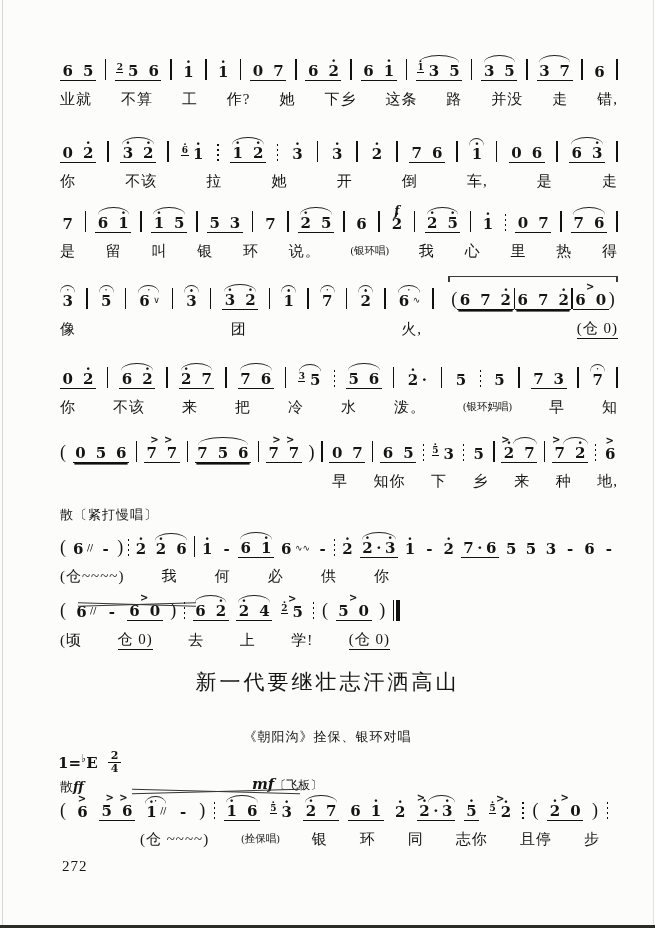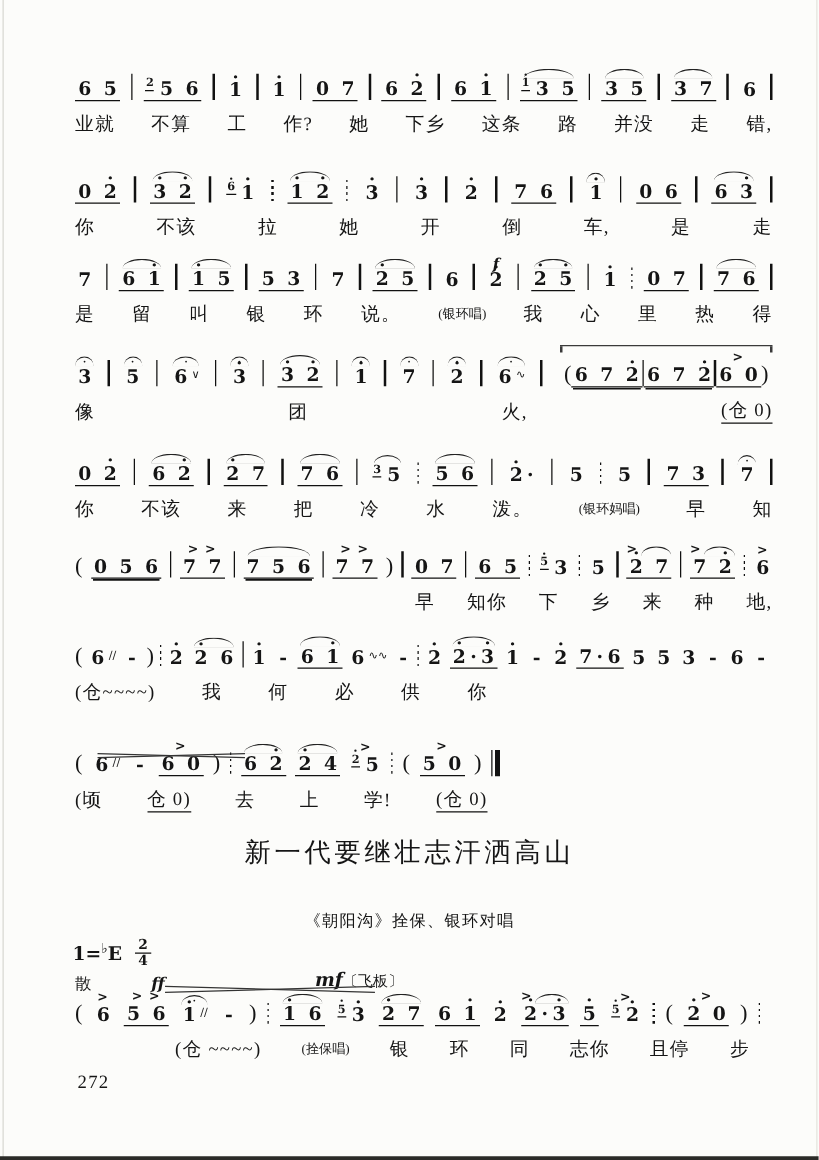--- a/index.html
+++ b/index.html
@@ -56,21 +56,21 @@
   .title{position:absolute;top:668px;left:0;right:0;text-align:center;
          font-size:21px;font-weight:400;letter-spacing:3px;}
   .subtitle{position:absolute;top:728px;left:0;right:0;text-align:center;font-size:13px;letter-spacing:1px;}
   .credits{position:absolute;top:702px;right:80px;font-size:13px;line-height:1.85;text-align:left;letter-spacing:2px;}
   .keyline{position:absolute;top:750px;left:58px;font-family:"DejaVu Serif",serif;
            font-weight:700;font-size:15px;display:flex;align-items:center;}
   .keyline .flat{font-size:11px;vertical-align:super;transform:translateY(-4px);display:inline-block;}
   .frac{display:inline-flex;flex-direction:column;align-items:center;font-size:11px;line-height:1.1;margin-left:10px;}
   .frac .num{border-bottom:1.2px solid #111;padding:0 3px;}
   .dyn-san{position:absolute;top:778px;left:60px;font-size:13px;}
-  .dyn-san .it{font-style:italic;font-weight:700;font-family:"DejaVu Serif",serif;font-size:13px;margin-left:48px;}
+  .dyn-san .it{font-style:italic;font-weight:700;font-family:"DejaVu Serif",serif;font-size:13px;}
   .dyn-mf{position:absolute;top:775px;left:252px;font-size:12px;}
   .dyn-mf .it{font-style:italic;font-weight:700;font-family:"DejaVu Serif",serif;font-size:15px;}
   .wedge{position:absolute;height:8px;}
   .wedge::before,.wedge::after{content:"";position:absolute;left:0;right:0;top:50%;height:1px;background:#333;}
   .wedge::before{transform:rotate(1.6deg);}
   .wedge::after{transform:rotate(-1.6deg);}
   .pagenum{position:absolute;top:858px;left:62px;font-size:15px;letter-spacing:1px;text-align:right;}
 </style>
 </head>
 <body>
@@ -777,20 +777,21 @@
           <span>早</span>
           <span>知你</span>
           <span>下</span>
           <span>乡</span>
           <span>来</span>
           <span>种</span>
           <span>地,</span>
         </div>
       </div>
       <div class="sys" style="top: 506px; width: 556px;">
+        <div class="syslabel">散〔紧打慢唱〕</div>
         <div class="notes">
           <span class="paren">(</span>
           <span class="tk">
             <span class="nrow">
               <span class="n">6</span>
               <span class="after">//</span>
             </span>
           </span>
           <span class="tk">
             <span class="nrow">

